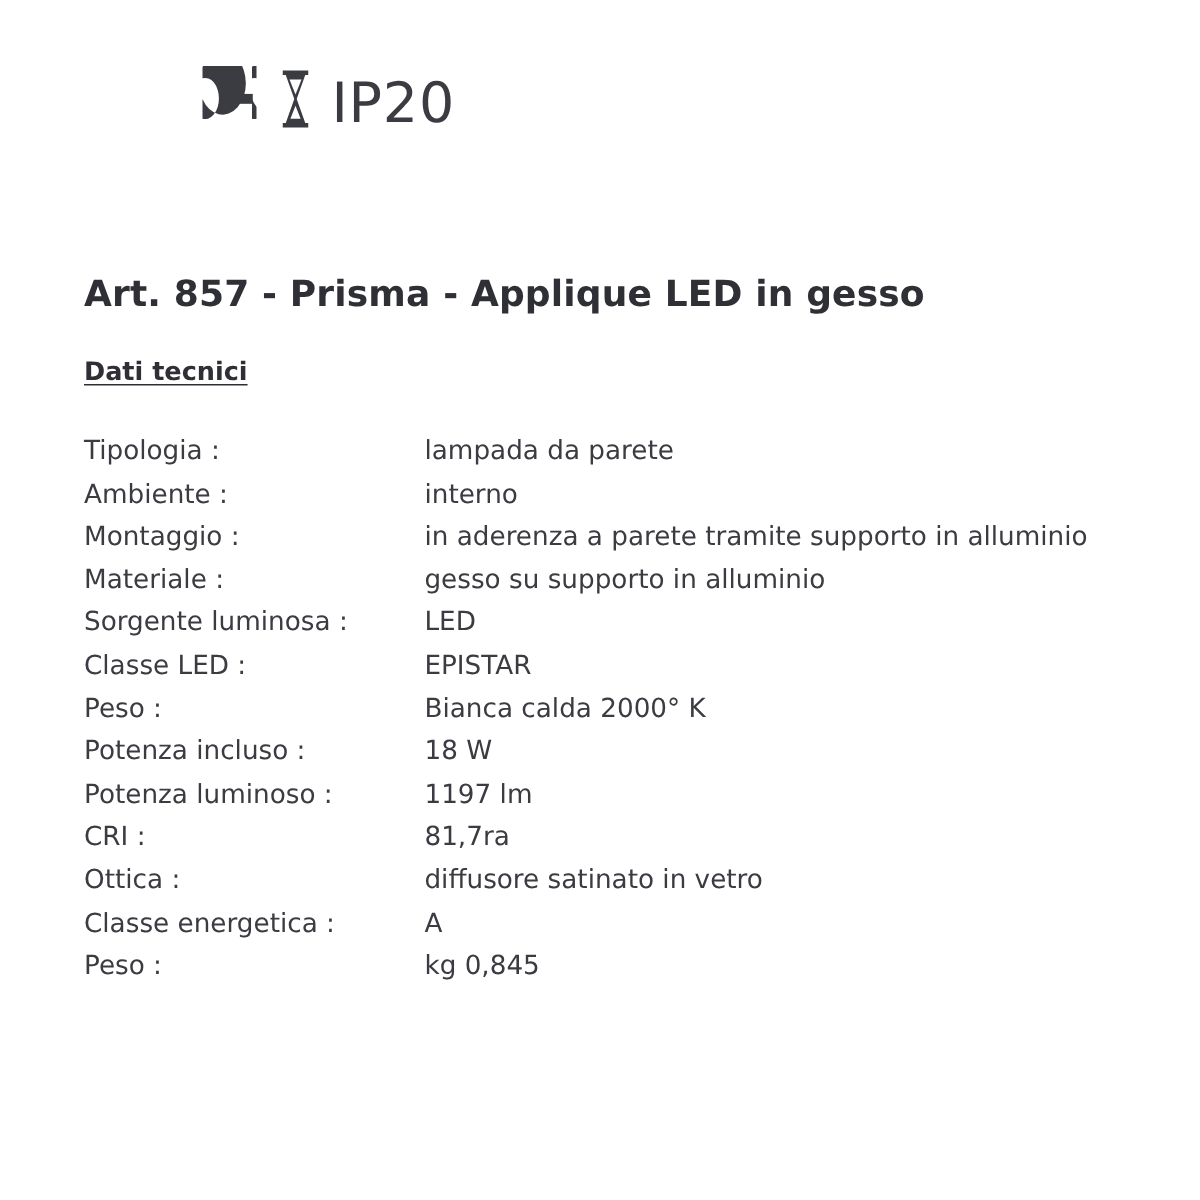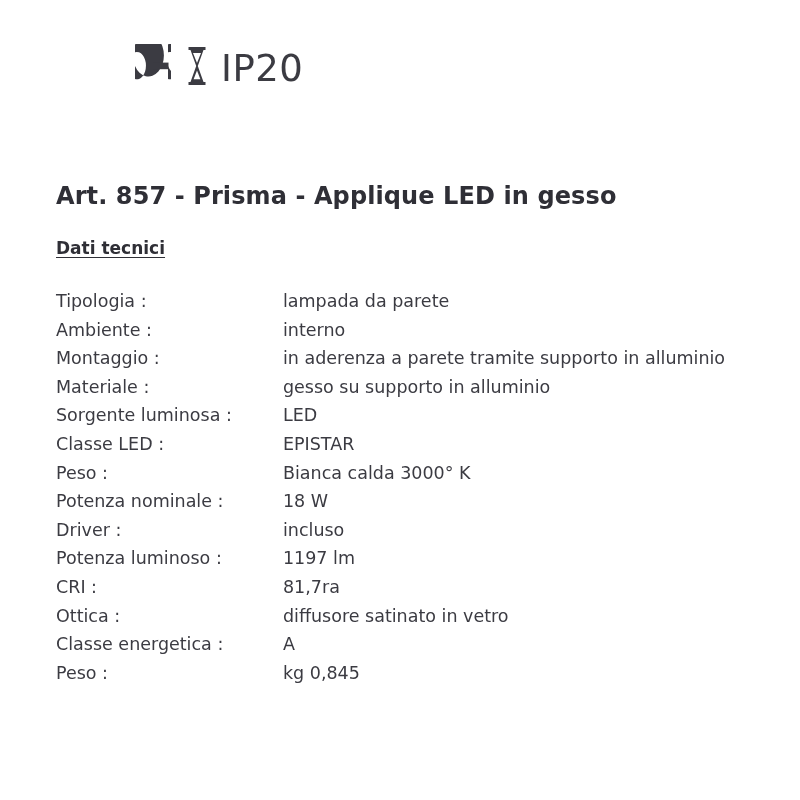--- a/index.html
+++ b/index.html
@@ -149,29 +149,25 @@
       <tr>
         <td class="spec-label">Sorgente luminosa :</td>
         <td class="spec-value">LED</td>
       </tr>
       <tr>
         <td class="spec-label">Classe LED :</td>
         <td class="spec-value">EPISTAR</td>
       </tr>
       <tr>
         <td class="spec-label">Peso :</td>
-        <td class="spec-value">Bianca calda 3000° K</td>
+        <td class="spec-value">Bianca calda 2000° K</td>
       </tr>
       <tr>
-        <td class="spec-label">Potenza nominale :</td>
+        <td class="spec-label">Potenza incluso :</td>
         <td class="spec-value">18 W</td>
-      </tr>
-      <tr>
-        <td class="spec-label">Driver :</td>
-        <td class="spec-value">incluso</td>
       </tr>
       <tr>
         <td class="spec-label">Potenza luminoso :</td>
         <td class="spec-value">1197 lm</td>
       </tr>
       <tr>
         <td class="spec-label">CRI :</td>
         <td class="spec-value">81,7ra</td>
       </tr>
       <tr>

